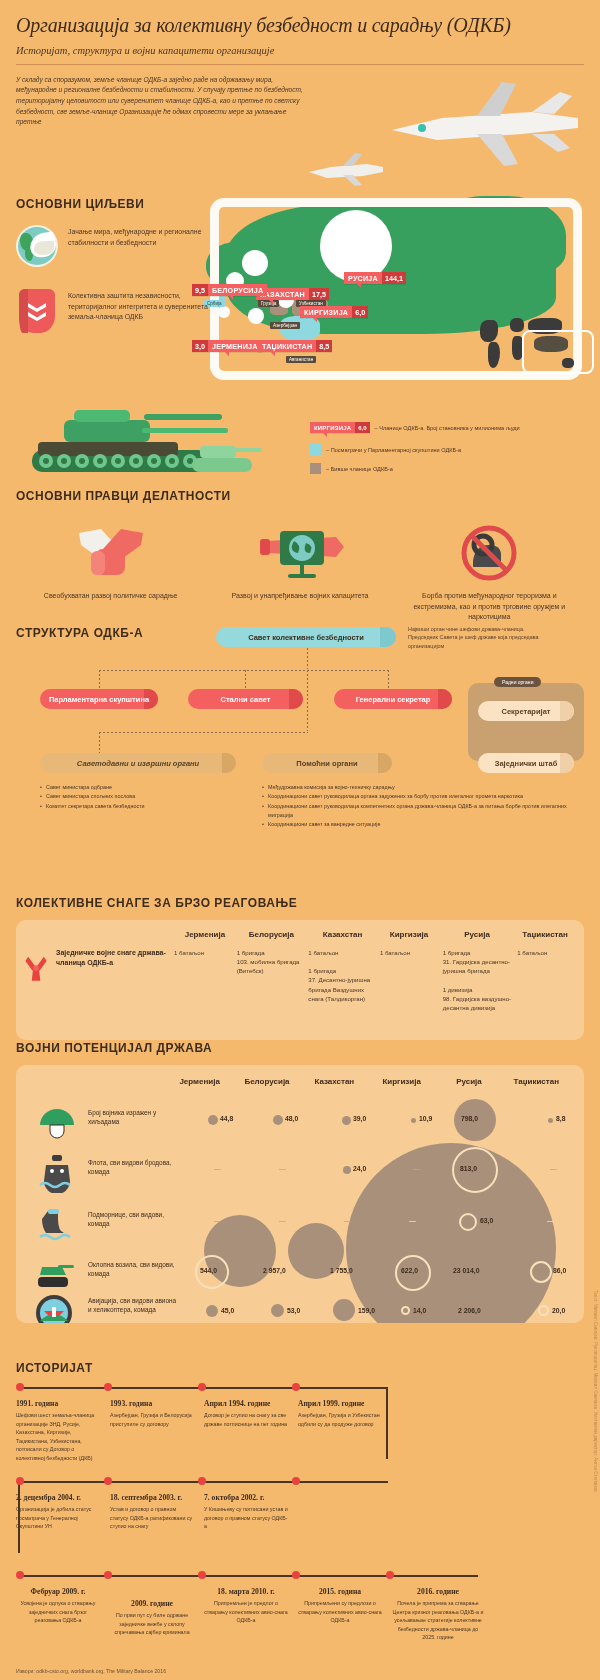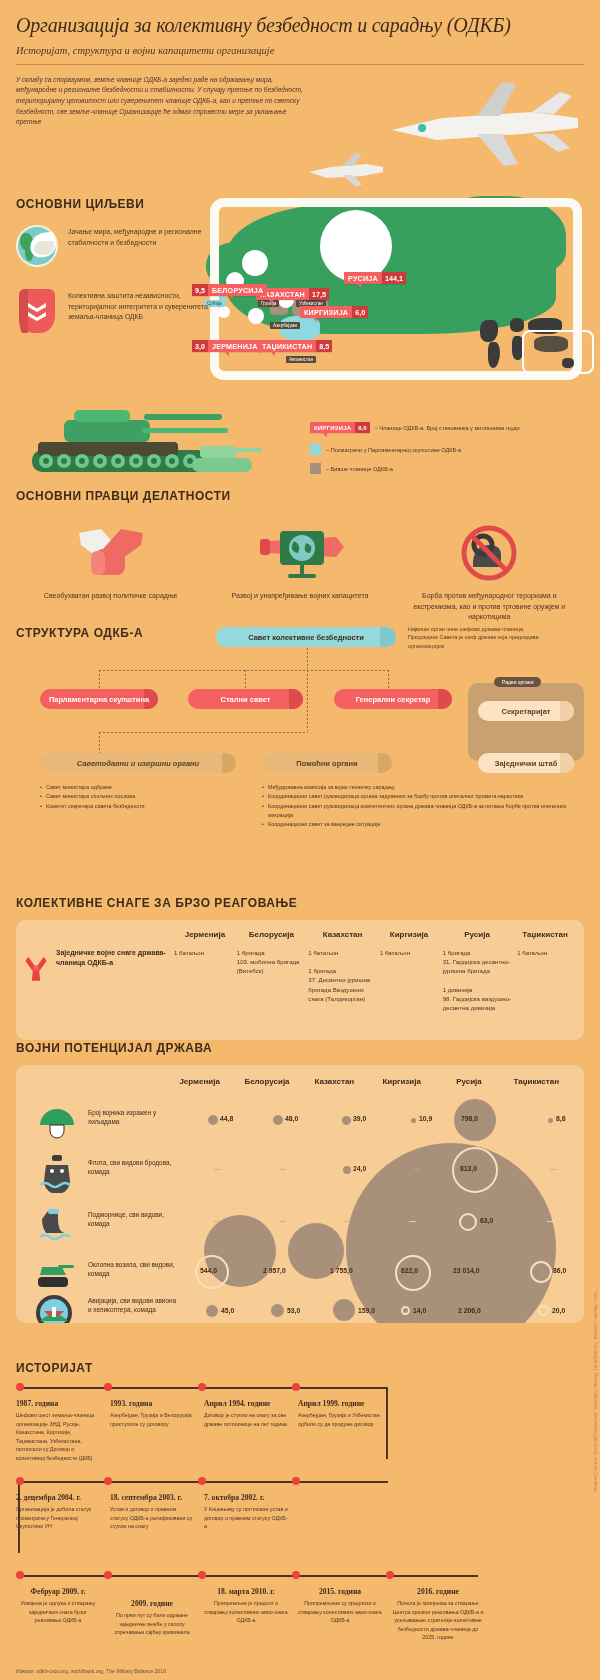--- a/index.html
+++ b/index.html
@@ -590,21 +590,21 @@
 
     <div style="position:relative;margin-top:10px;height:72px;">
       <div class="tl-line" style="left:2px;top:2px;width:370px;height:2px;"></div>
       <div class="tl-line" style="left:370px;top:2px;width:2px;height:72px;"></div>
       <div class="tl-dot" style="left:0px;top:-2px;"></div>
       <div class="tl-dot" style="left:88px;top:-2px;"></div>
       <div class="tl-dot" style="left:182px;top:-2px;"></div>
       <div class="tl-dot" style="left:276px;top:-2px;"></div>
 
       <div style="position:absolute;left:0;top:14px;width:84px;">
-        <div class="tl-year">1987. година</div>
+        <div class="tl-year">1991. година</div>
         <div class="tl-txt">Шефови шест земаља-чланица организације ЗНД, Русије, Казахстана, Киргизије, Таџикистана, Узбекистана, потписали су Договор о колективној безбедности (ДКБ)</div>
       </div>
       <div style="position:absolute;left:94px;top:14px;width:84px;">
         <div class="tl-year">1993. година</div>
         <div class="tl-txt">Азербејџан, Грузија и Белорусија приступиле су договору</div>
       </div>
       <div style="position:absolute;left:188px;top:14px;width:84px;">
         <div class="tl-year">Април 1994. године</div>
         <div class="tl-txt">Договор је ступио на снагу за све државе потписнице на пет година</div>
       </div>

